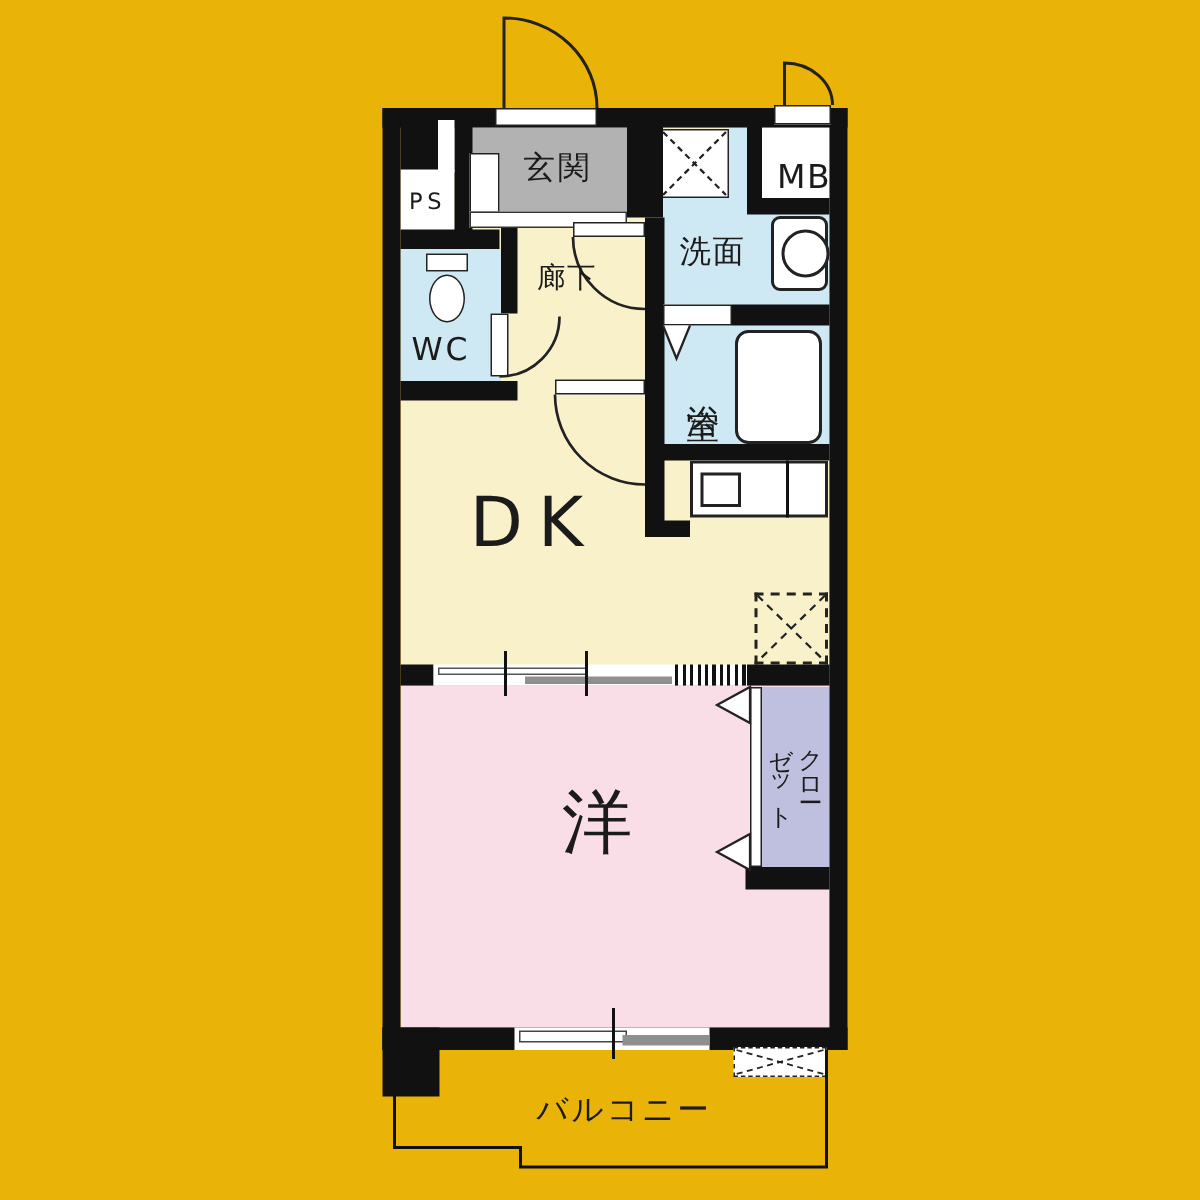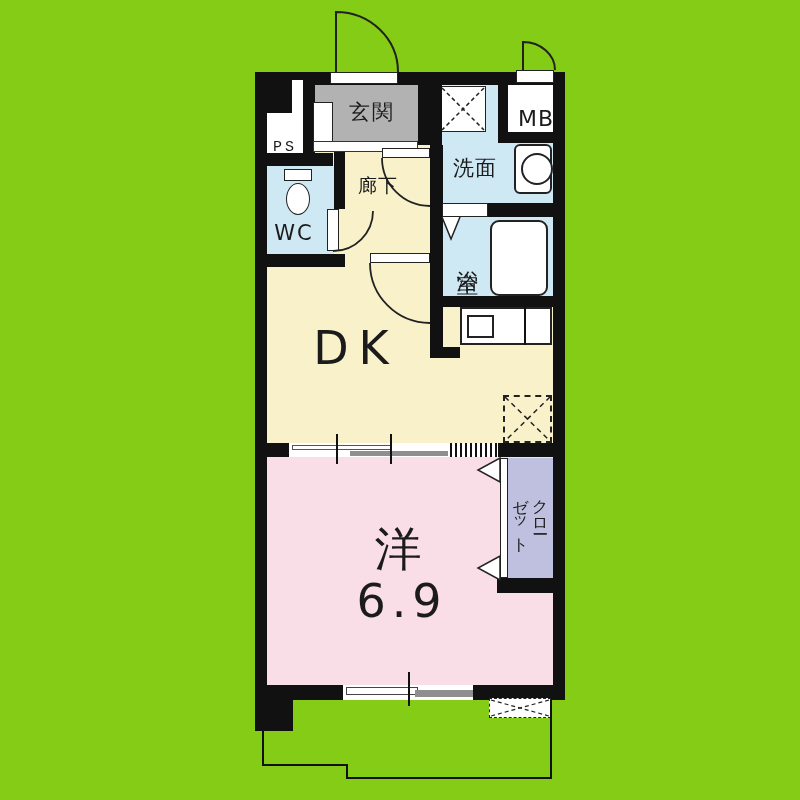--- a/index.html
+++ b/index.html
@@ -1,16 +1,16 @@
 <!DOCTYPE html>
 <html><head>
 <meta charset="utf-8">
 <style>
   html,body{margin:0;padding:0;background:#fff;}
-  #canvas{position:relative;width:800px;height:800px;background:#84cc16;overflow:hidden;
+  #canvas{position:relative;width:800px;height:800px;background:#eab308;overflow:hidden;
           font-family:"DejaVu Sans",sans-serif;}
   #canvas *{box-sizing:border-box;}
   .abs{position:absolute;}
   .wall{position:absolute;background:#111111;}
   .room{position:absolute;}
   .fix{position:absolute;background:#ffffff;}
   .lbl{position:absolute;transform:translate(-50%,-50%);color:#1b1b1b;white-space:nowrap;
        line-height:1.05;}
   .vert{writing-mode:vertical-rl;text-orientation:mixed;}
   .cream{background:#f8f1ca;}
@@ -112,27 +112,27 @@
     </g>
     <path d="M 263 700 L 263 765 L 347 765 L 347 778 L 551 778 L 551 700" fill="none" stroke="#111" stroke-width="2"></path>
     <g stroke="#111" stroke-width="2">
       <line x1="337" y1="434" x2="337" y2="464"></line>
       <line x1="391" y1="434" x2="391" y2="464"></line>
       <line x1="409" y1="672" x2="409" y2="706"></line>
     </g>
   </svg>
 
   <div class="lbl" style="left:372px;top:112px;font-size:21px;letter-spacing:2px;">玄関</div>
-  <div class="lbl" style="left:285px;top:148px;font-size:15px;letter-spacing:3px;font-family:Liberation Mono, monospace;">PS</div>
+  <div class="lbl" style="left:285px;top:135px;font-size:15px;letter-spacing:3px;">PS</div>
   <div class="lbl" style="left:378px;top:186px;font-size:19px;letter-spacing:1px;">廊下</div>
   <div class="lbl" style="left:294px;top:233px;font-size:21px;letter-spacing:2px;">WC</div>
   <div class="lbl" style="left:475px;top:168px;font-size:21px;letter-spacing:1px;">洗面</div>
   <div class="lbl vert" style="left:468px;top:255px;font-size:22px;letter-spacing:2px;">浴室</div>
   <div class="lbl" style="left:536px;top:107px;font-size:22px;letter-spacing:1px;margin-top:12px;">MB</div>
   <div class="lbl" style="left:356px;top:348px;font-size:46px;letter-spacing:10px;">DK</div>
   <div class="lbl" style="left:398px;top:549px;font-size:47px;">洋</div>
-  <div class="lbl" style="left:402px;top:601px;font-size:46px;letter-spacing:6px;">6.9</div>
   <div class="lbl" style="left:530px;top:517px;display:flex;flex-direction:row-reverse;gap:3px;">
     <span class="vert" style="font-size:16px;letter-spacing:1px;">クロー</span>
     <span class="vert" style="font-size:16px;letter-spacing:1px;">ゼット</span>
   </div>
+  <div class="lbl" style="left:416px;top:740px;font-size:21px;letter-spacing:2px;">バルコニー</div>
 
 </div>
 
 </body></html>

